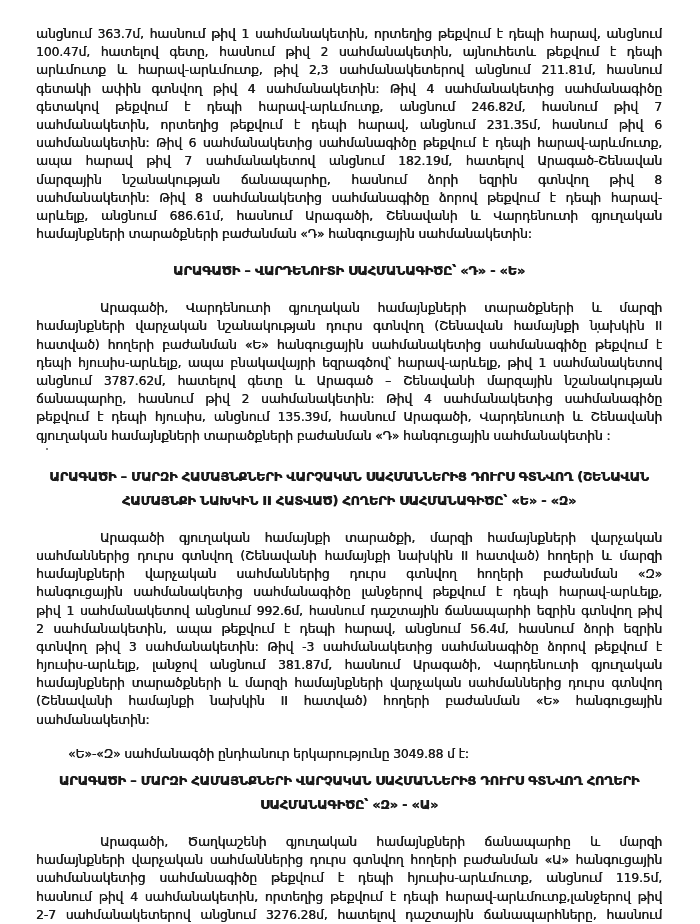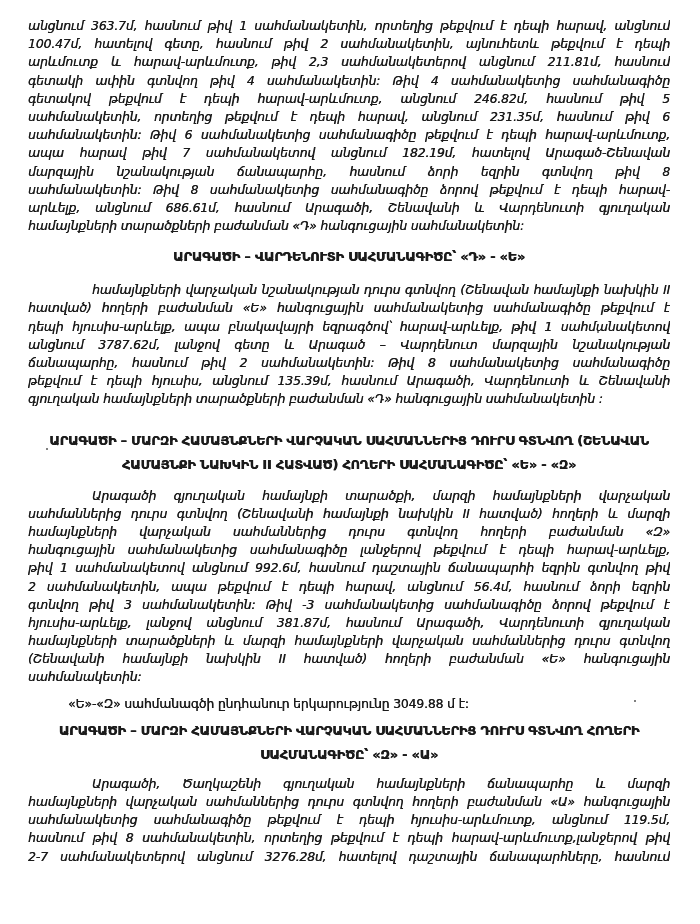--- a/index.html
+++ b/index.html
@@ -12,21 +12,21 @@
     background: #ffffff;
     color: #1b1b1b;
     padding: 9px 22px 0 20px;
     font-family: "DejaVu Sans", sans-serif;
     font-size: 12.4px;
     letter-spacing: -0.15px;
     line-height: 18.2px;
     overflow: hidden;
     text-shadow: 0.35px 0 0 currentColor;
   }
-  .para { margin:8px; padding:0;font-style:italic; }
+  .para { margin:16px; padding:0; }
   .line {
     height: 18.2px;
     overflow: hidden;
     text-align: justify;
     text-align-last: justify;
   }
   .line.last { text-align-last: left; }
   .continues .line.last { text-align-last: justify; }
   .indent-first .line:first-child { text-indent: 64px; }
   .summary {
@@ -63,41 +63,42 @@
 </head>
 <body>
 
 <div class="page">
 
   <section class="para">
       <div class="line">անցնում 363.7մ, հասնում թիվ 1 սահմանակետին, որտեղից թեքվում է դեպի հարավ, անցնում</div>
       <div class="line">100.47մ, հատելով գետը, հասնում թիվ 2 սահմանակետին, այնուհետև թեքվում է դեպի</div>
       <div class="line">արևմուտք և հարավ-արևմուտք, թիվ 2,3 սահմանակետերով անցնում 211.81մ, հասնում</div>
       <div class="line">գետակի ափին գտնվող թիվ 4 սահմանակետին: Թիվ 4 սահմանակետից սահմանագիծը</div>
-      <div class="line">գետակով թեքվում է դեպի հարավ-արևմուտք, անցնում 246.82մ, հասնում թիվ 5</div>
+      <div class="line">գետակով թեքվում է դեպի հարավ-արևմուտք, անցնում 246.82մ, հասնում թիվ 7</div>
       <div class="line">սահմանակետին, որտեղից թեքվում է դեպի հարավ, անցնում 231.35մ, հասնում թիվ 6</div>
       <div class="line">սահմանակետին: Թիվ 6 սահմանակետից սահմանագիծը թեքվում է դեպի հարավ-արևմուտք,</div>
       <div class="line">ապա հարավ թիվ 7 սահմանակետով անցնում 182.19մ, հատելով Արագած-Շենավան</div>
       <div class="line">մարզային նշանակության ճանապարհը, հասնում ձորի եզրին գտնվող թիվ 8</div>
       <div class="line">սահմանակետին: Թիվ 8 սահմանակետից սահմանագիծը ձորով թեքվում է դեպի հարավ-</div>
       <div class="line">արևելք, անցնում 686.61մ, հասնում Արագածի, Շենավանի և Վարդենուտի գյուղական</div>
       <div class="line last">համայնքների տարածքների բաժանման «Դ» հանգուցային սահմանակետին:</div>
     </section>
 
 
   <h2 class="heading heading-1">
       <div class="line last">ԱՐԱԳԱԾԻ – ՎԱՐԴԵՆՈՒՏԻ ՍԱՀՄԱՆԱԳԻԾԸ՝ «Դ» - «Ե»</div>
     </h2>
 
   <section class="para indent-first">
+      <div class="line">Արագածի, Վարդենուտի գյուղական համայնքների տարածքների և մարզի</div>
       <div class="line">համայնքների վարչական նշանակության դուրս գտնվող (Շենավան համայնքի նախկին II</div>
       <div class="line">հատված) հողերի բաժանման «Ե» հանգուցային սահմանակետից սահմանագիծը թեքվում է</div>
       <div class="line">դեպի հյուսիս-արևելք, ապա բնակավայրի եզրագծով՝ հարավ-արևելք, թիվ 1 սահմանակետով</div>
-      <div class="line">անցնում 3787.62մ, լանջով գետը և Արագած – Վարդենուտ մարզային նշանակության</div>
-      <div class="line">ճանապարհը, հասնում թիվ 2 սահմանակետին: Թիվ 8 սահմանակետից սահմանագիծը</div>
+      <div class="line">անցնում 3787.62մ, հատելով գետը և Արագած – Շենավանի մարզային նշանակության</div>
+      <div class="line">ճանապարհը, հասնում թիվ 2 սահմանակետին: Թիվ 4 սահմանակետից սահմանագիծը</div>
       <div class="line">թեքվում է դեպի հյուսիս, անցնում 135.39մ, հասնում Արագածի, Վարդենուտի և Շենավանի</div>
       <div class="line last">գյուղական համայնքների տարածքների բաժանման «Դ» հանգուցային սահմանակետին :</div>
     </section>
 
 
   <h2 class="heading heading-2">
       <div class="line">ԱՐԱԳԱԾԻ – ՄԱՐԶԻ ՀԱՄԱՅՆՔՆԵՐԻ ՎԱՐՉԱԿԱՆ ՍԱՀՄԱՆՆԵՐԻՑ ԴՈՒՐՍ ԳՏՆՎՈՂ (ՇԵՆԱՎԱՆ</div>
       <div class="line last">ՀԱՄԱՅՆՔԻ ՆԱԽԿԻՆ II ՀԱՏՎԱԾ) ՀՈՂԵՐԻ ՍԱՀՄԱՆԱԳԻԾԸ՝ «Ե» - «Զ»</div>
     </h2>
 
@@ -119,20 +120,20 @@
 
   <h2 class="heading heading-3">
       <div class="line">ԱՐԱԳԱԾԻ – ՄԱՐԶԻ ՀԱՄԱՅՆՔՆԵՐԻ ՎԱՐՉԱԿԱՆ ՍԱՀՄԱՆՆԵՐԻՑ ԴՈՒՐՍ ԳՏՆՎՈՂ ՀՈՂԵՐԻ</div>
       <div class="line last">ՍԱՀՄԱՆԱԳԻԾԸ՝ «Զ» - «Ա»</div>
     </h2>
 
   <section class="para indent-first continues">
       <div class="line">Արագածի, Ծաղկաշենի գյուղական համայնքների ճանապարհը և մարզի</div>
       <div class="line">համայնքների վարչական սահմաններից դուրս գտնվող հողերի բաժանման «Ա» հանգուցային</div>
       <div class="line">սահմանակետից սահմանագիծը թեքվում է դեպի հյուսիս-արևմուտք, անցնում 119.5մ,</div>
-      <div class="line">հասնում թիվ 8 սահմանակետին, որտեղից թեքվում է դեպի հարավ-արևմուտք,լանջերով թիվ</div>
+      <div class="line">հասնում թիվ 4 սահմանակետին, որտեղից թեքվում է դեպի հարավ-արևմուտք,լանջերով թիվ</div>
       <div class="line last">2-7 սահմանակետերով անցնում 3276.28մ, հատելով դաշտային ճանապարհները, հասնում</div>
     </section>
 
   <span class="speck s1"></span>
   <span class="speck s2"></span>
   <span class="speck s3"></span>
 </div>
 
 </body></html>

